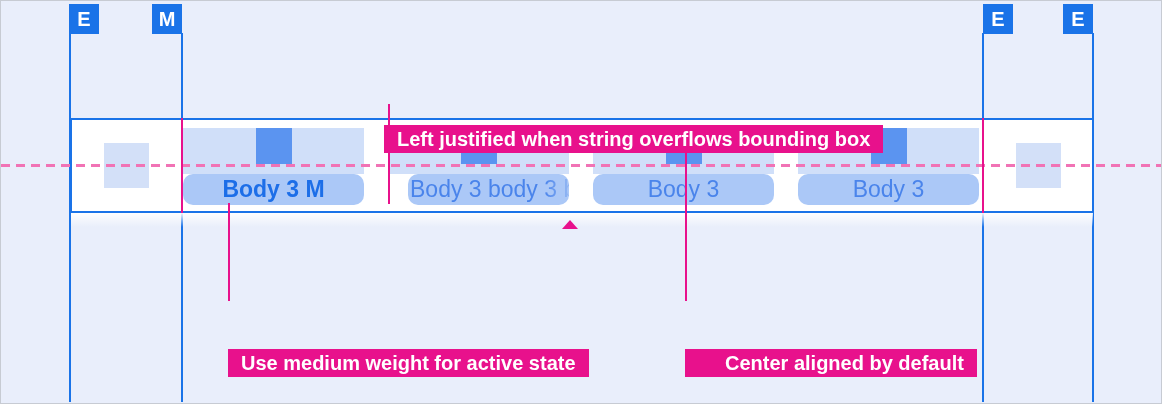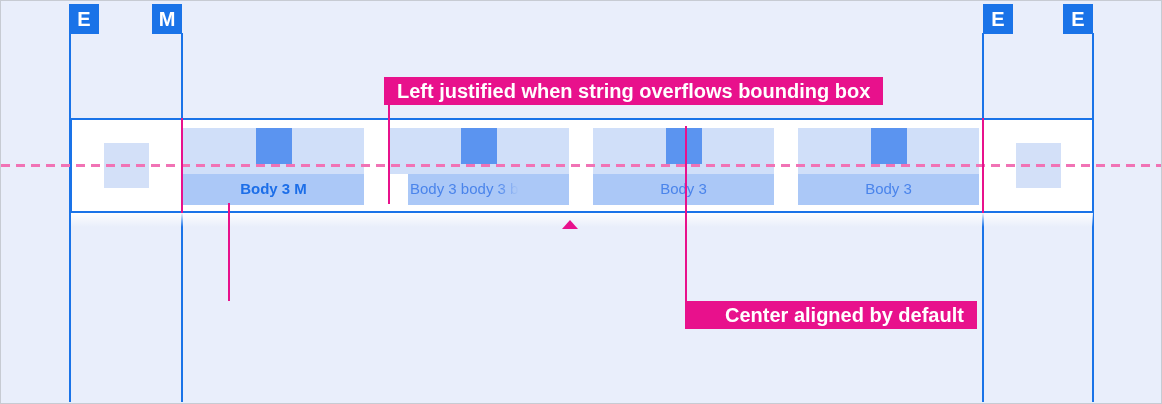--- a/index.html
+++ b/index.html
@@ -37,22 +37,22 @@
   
   .ph-square { position:absolute; top:142px; width:45px; height:45px; background:#D3E0F8; z-index:3; }
   .ph-square.left  { left:103px; }
   .ph-square.right { left:1015px; }
   
   .tab { position:absolute; top:125px; width:181px; z-index:3; }
   .tab.t1 { left:182px; } .tab.t2 { left:387px; } .tab.t3 { left:592px; } .tab.t4 { left:797px; }
   .tab-top { height:46px; background:#D0DFF9; }
   .tab-icon { width:36px; height:36px; background:#5B94F0; margin:2px auto 0 auto; }
   .tab-band {
-    height:31px; background:#ABC8F7; font-size:15px; line-height:30px;
-    text-align:center; color:#4A84EB; white-space:nowrap; overflow:hidden;
+    height:31px; background:#ABC8F7; font-size:23px; line-height:30px;
+    text-align:center; color:#4A84EB; white-space:nowrap; overflow:hidden;border-radius:10px;
   }
   .tab.t1 .tab-band { font-weight:bold; color:#1C6EE8; }
   .tab.t2 .tab-band { text-align:left; padding-left:2px;margin-left:20px; }
   .fade-text {
     background:linear-gradient(90deg, #4A84EB 0%, rgba(74,132,235,0.08) 95%);
     -webkit-background-clip:text; background-clip:text;
     -webkit-text-fill-color:transparent; color:transparent;
   }
   
   .dashline {
@@ -63,21 +63,21 @@
   .pline { position:absolute; width:2px; background:#E8118C; z-index:5; }
   .pseg1 { left:180px; top:117px; height:95px; }
   .pseg2 { left:981px; top:117px; height:95px; }
   .aline1 { left:387px; top:103px; height:100px; }
   .aline2 { left:227px; top:202px; height:98px; }
   .aline3 { left:684px; top:125px; height:175px; }
   
   .badge {
     position:absolute; height:28px; line-height:28px; padding:0 13px;
     background:#E8118C; color:#fff; font-weight:bold; font-size:20px;
-    white-space:nowrap; z-index:6;
+    white-space:nowrap; z-index:6;margin-top:48px;
   }
   .badge.b1 { left:383px; top:76px; }
   .badge.b2 { left:361px; top:227px; }
   .badge.b3 { left:227px; top:300px; }
   .badge.b4 { left:684px; top:300px;padding-left:40px; }
   .caret-up {
     position:absolute; left:561px; top:219px; width:0; height:0; z-index:6;
     border-left:8px solid rgba(0,0,0,0); border-right:8px solid rgba(0,0,0,0);
     border-bottom:9px solid #E8118C;
   }
@@ -135,15 +135,16 @@
   <div class="pline aline2"></div>
   <div class="pline aline3"></div>
 
   <div class="msq m1">E</div>
   <div class="msq m2">M</div>
   <div class="msq m3">E</div>
   <div class="msq m4">E</div>
 
   <div class="badge b1">Left justified when string overflows bounding box</div>
   <div class="caret-up"></div>
+  <div class="badge b3">Use medium weight for active state</div>
   <div class="badge b4">Center aligned by default</div>
 
 </div>
 
 </body></html>

